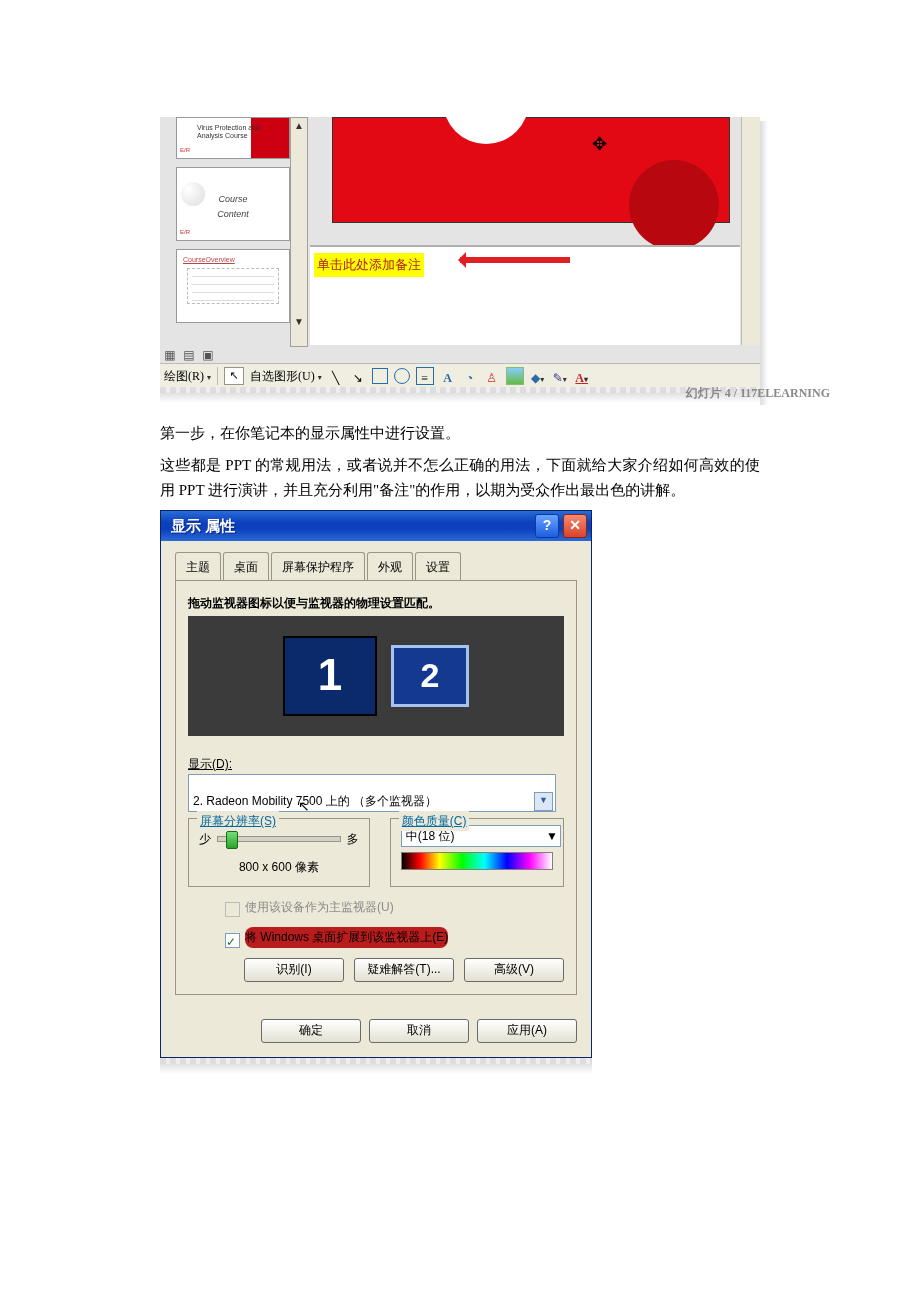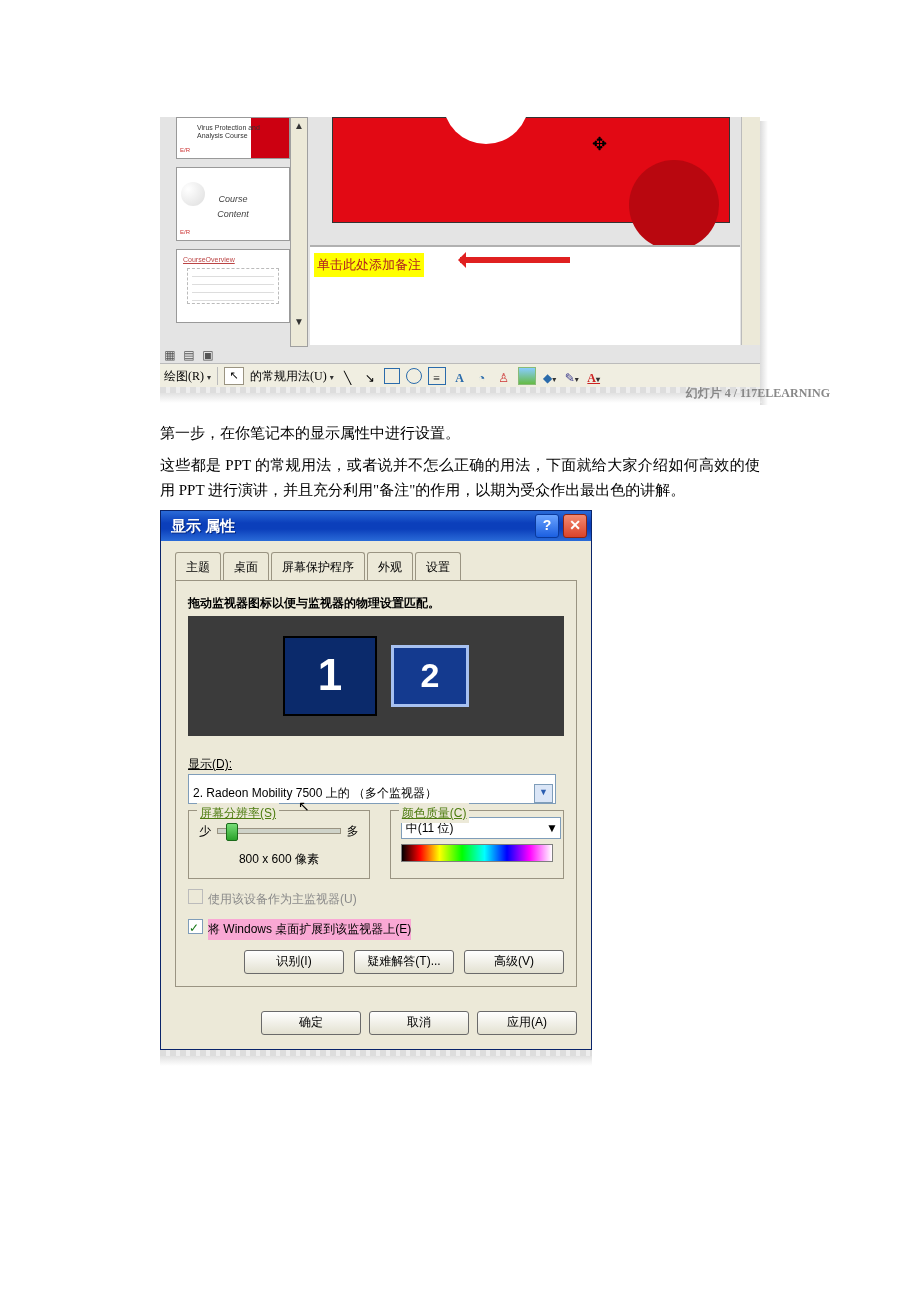--- a/index.html
+++ b/index.html
@@ -346,21 +346,21 @@
   color: #000;
 }
 .field-row { margin-top: 18px; }
 .sel {
   width: 360px;
   height: 20px;
   border: 1px solid #7f9db9;
   background: #fff;
   display: flex;
   align-items: center;
-  padding: 8px 2px 0 4px;
+  padding: 16px 2px 0 4px;
   font-size: 12px;
   gap: 21px;
 }
 .sel .arrow {
   width: 17px; height: 17px;
   border: 1px solid #7f9db9;
   background: #dbe6f7;
   text-align: center;
   line-height: 15px;
   font-size: 9px;
@@ -372,21 +372,21 @@
   border: 1px solid #9a9482;
   padding: 6px 10px 8px 10px;
   flex: 1;
   position: relative;
 }
 .grp .leg {
   position: absolute;
   top: -8px; left: 8px;
   background: #ece9d8;
   padding: 0 3px;
-  color: #4d7c0f;
+  color: #0369a1;
   text-decoration: underline;
   font-size: 12px;
 }
 .slider-row { display:flex; align-items:center; gap:6px; margin-top:4px; }
 .slider-row .lab { font-size:12px; }
 .slider {
   flex: 1;
   height: 4px;
   background: #cfd3c9;
   border: 1px solid #9a9482;
@@ -411,39 +411,39 @@
   font-size:12px;
 }
 .rainbow {
   margin-top: 5px;
   height: 16px;
   border: 1px solid #7f7f7f;
   background: linear-gradient(90deg,
     #000 0%, #f00 12%, #ff0 25%, #0f0 40%,
     #0ff 55%, #00f 70%, #f0f 85%, #fff 100%);
 }
-.chk-row { margin-top: 10px; font-size: 12px; display:flex; align-items:flex-start; }
+.chk-row { margin-top: 10px; font-size: 12px; display:flex; align-items:flex-end;margin-left:37px; }
 .chk {
   width: 13px; height: 13px;
   border: 1px solid #7f9db9;
   background: #fff;
   margin-right: 5px;
   display:inline-block;
   position: relative;
 }
 .chk.disabled { background:#ece9d8; border-color:#bbb; }
 .chk.checked::after {
   content: "✓";
   position:absolute;
   left: 0; top: -2px;
   font-size: 12px;
   color: #1a7a1a;
 }
 .grey { color:#8a8a8a; }
-.hl-y { background: #f9a8d4; }
+.hl-y { background: #b91c1c; border-radius: 8px; }
 .btn {
   min-width: 78px;
   height: 22px;
   border: 1px solid #6a6a6a;
   border-radius: 3px;
   background: linear-gradient(#fff,#e3e1d1);
   font-size: 12px;
   padding: 0 10px;
   display:inline-flex;
   align-items:center;
@@ -524,21 +524,21 @@
       <div class="bottom-icons">
         <span>▦</span>
         <span>▤</span>
         <span>▣</span>
       </div>
 
       <div class="toolbar">
         <span class="lbl"><span>绘图(R)</span> <span class="drop">▾</span></span>
         <span style="border-left:1px solid #bbb;height:18px;"></span>
         <span class="ptr">↖</span>
-        <span class="lbl"><span>的常规用法(U)</span> <span class="drop">▾</span></span>
+        <span class="lbl"><span>自选图形(U)</span> <span class="drop">▾</span></span>
         <span class="ico">╲</span>
         <span class="ico">↘</span>
         <span class="shape"></span>
         <span class="shape circ"></span>
         <span class="ico" style="border:1px solid #2a6bab;">≡</span>
         <span class="ico" style="color:#2a6bab;font-weight:bold;">A</span>
         <span class="ico" style="color:#2a6bab;">◔</span>
         <span class="ico" style="color:#c33;">♙</span>
         <span class="ico" style="border:1px solid #8b7;background:linear-gradient(#8cf,#6b4);"></span>
         <span class="ico" style="color:#2a6bab;">◆<span class="drop">▾</span></span>
@@ -600,21 +600,21 @@
                     <span class="knob"></span>
                   </span>
                 <span class="lab">多</span>
               </div>
               <div class="res-text">800 x 600 像素</div>
             </div>
 
             <div class="grp" style="flex:1;">
               <span class="leg">颜色质量(C)</span>
               <div class="color-sel">
-                <span>中(11 位)</span>
+                <span>中(18 位)</span>
                 <span class="arrow" style="margin-left:auto;">▼</span>
               </div>
               <div class="rainbow"></div>
             </div>
           </div>
 
           <div class="chk-row">
             <span class="chk disabled"></span>
             <span class="grey">使用该设备作为主监视器(U)</span>
           </div>

